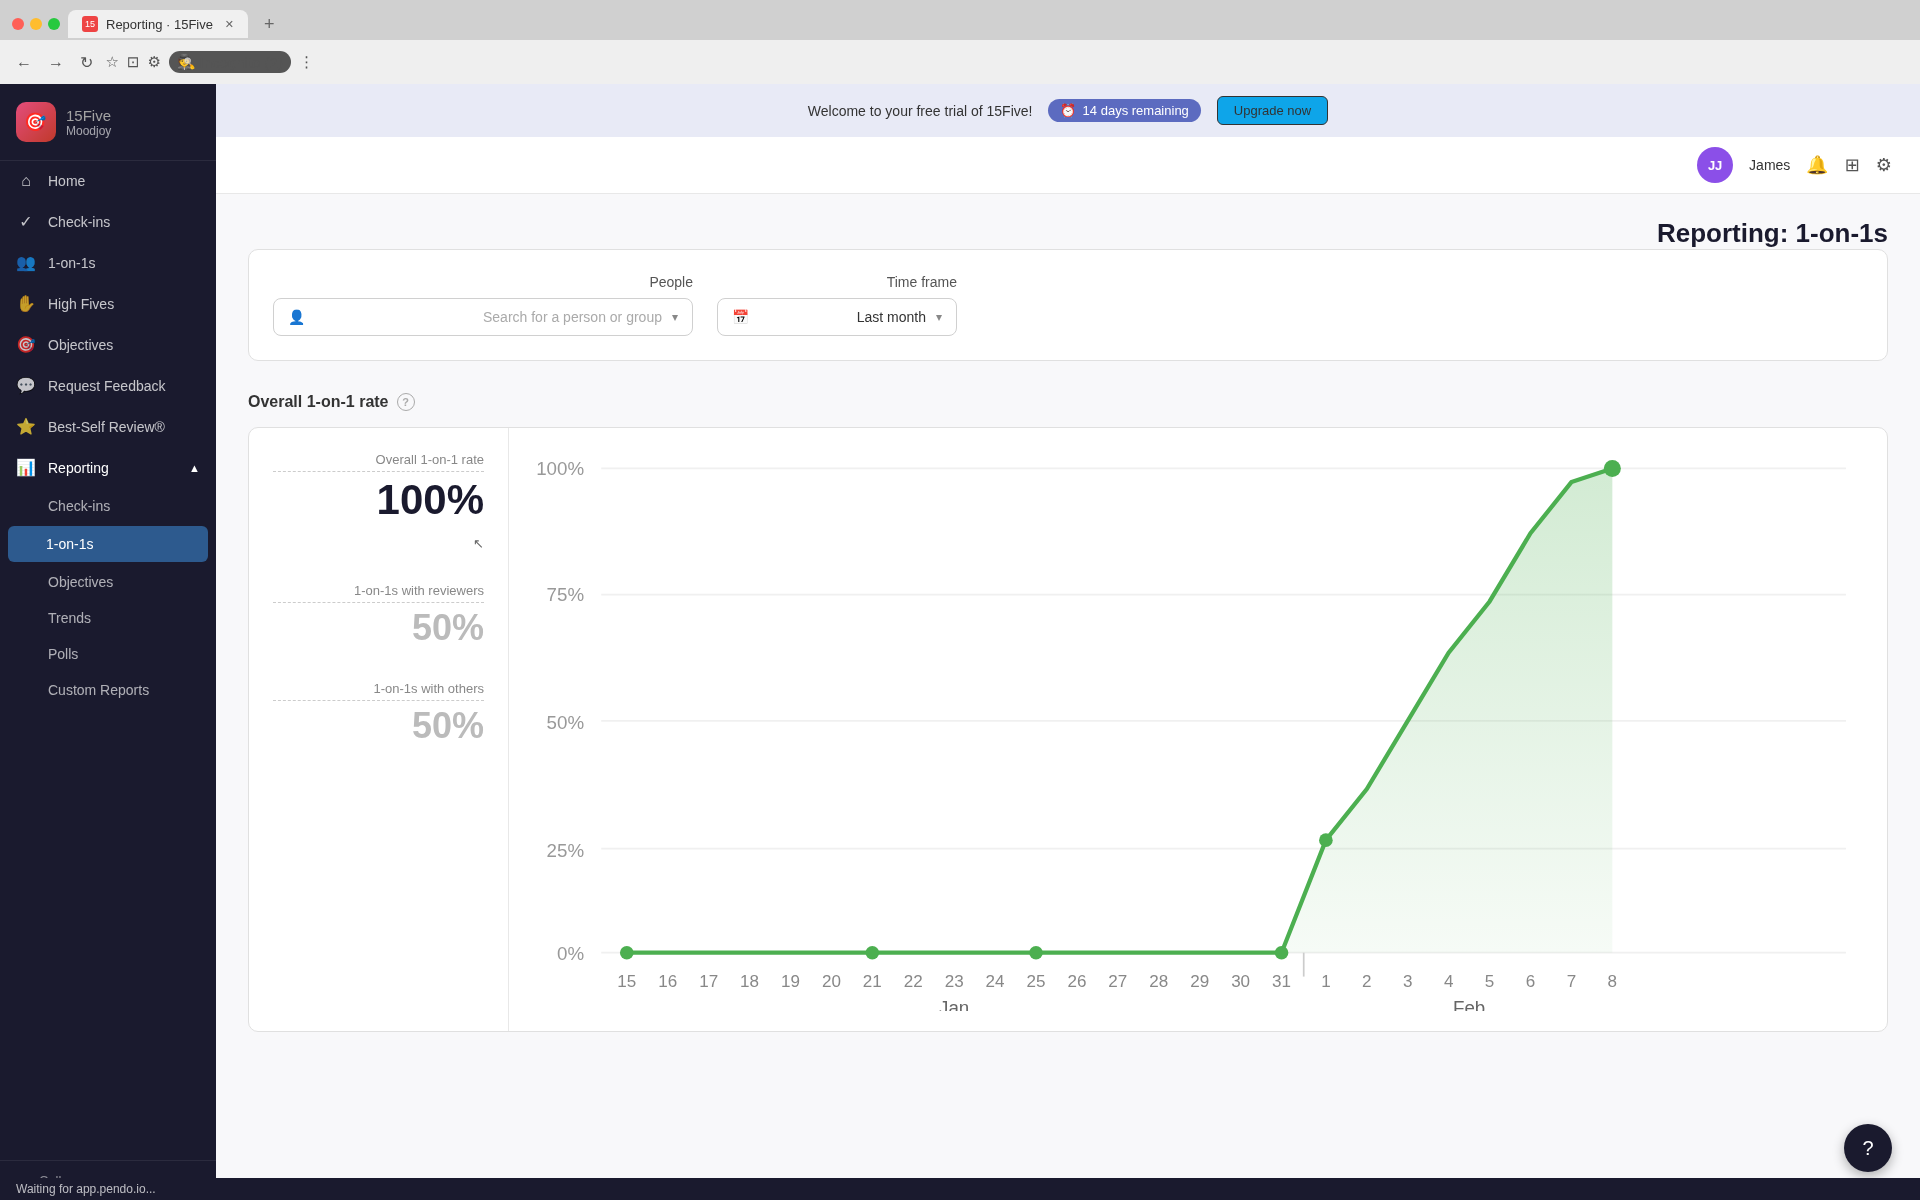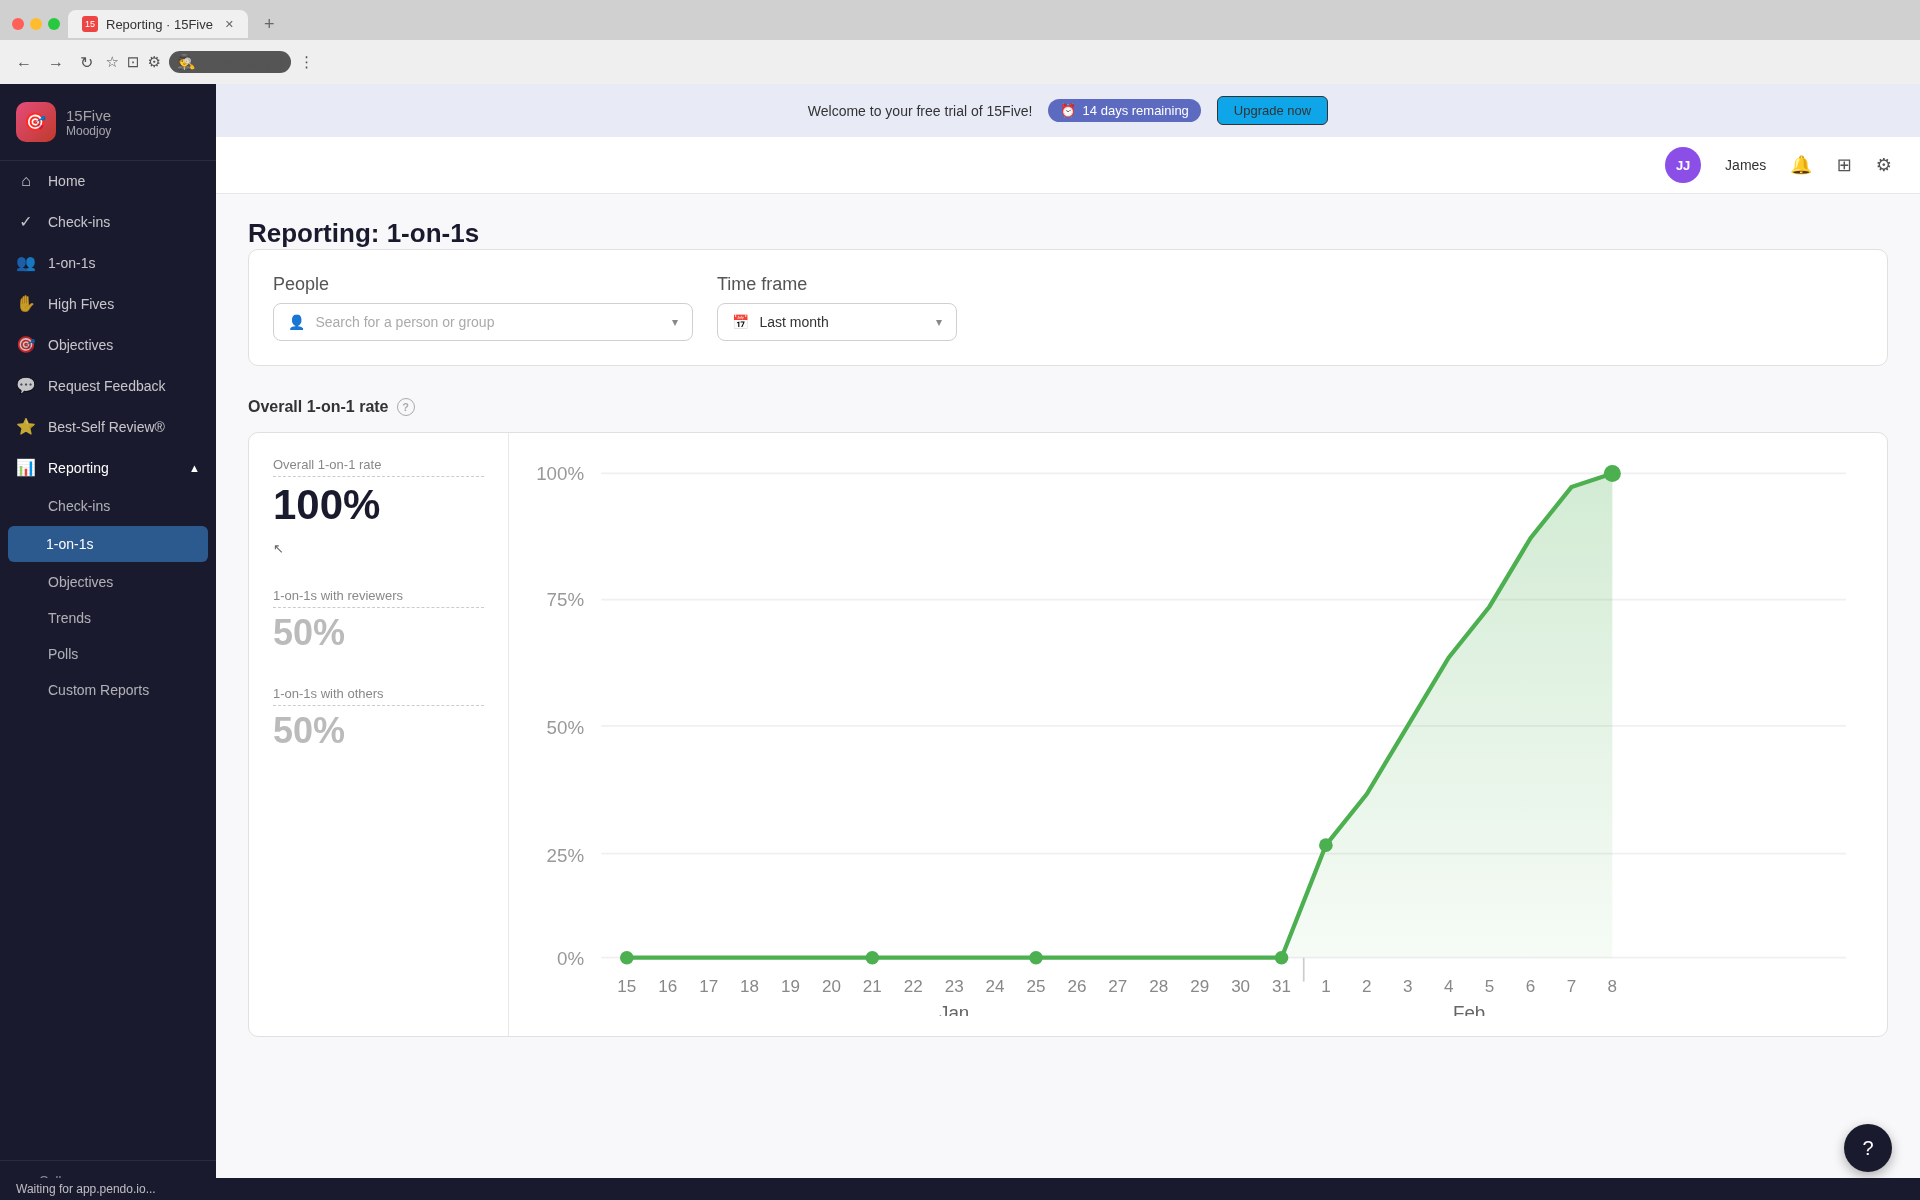--- a/index.html
+++ b/index.html
@@ -51,29 +51,29 @@
     
     .trial-banner { background: #e8eaf6; padding: 12px; display: flex; align-items: center; justify-content: center; gap: 16px; }
     .trial-text { font-size: 14px; color: #333; }
     .trial-days { display: flex; align-items: center; gap: 6px; background: #5c6bc0; color: white; padding: 4px 12px; border-radius: 16px; font-size: 13px; }
     .upgrade-btn { background: #0ea5e9; border: 1.5px solid #333; color: #333; padding: 6px 16px; border-radius: 6px; font-size: 13px; font-weight: 500; cursor: pointer; }
     .page-title { font-size: 26px; font-weight: 700; color: #1a1a2e; }
     .avatar-circle { width: 36px; height: 36px; border-radius: 50%; background: #8b4fe8; display: flex; align-items: center; justify-content: center; color: white; font-size: 13px; font-weight: 700; }
     .user-name { font-size: 14px; color: #333; font-weight: 500; }
     .icon-btn { font-size: 18px; color: #555; cursor: pointer; }
 
-    .content-area { padding: 24px 32px; flex: 1; }
+    .content-area { padding: 24px 32px; flex: 1; text-align: right; }
 
     .section-title { font-size: 22px; font-weight: 600; color: #1a1a2e; margin-bottom: 24px; }
 
     
     .filters-row { display: flex; gap: 24px; margin-bottom: 32px; background: white; border: 1px solid #e0e0e0; border-radius: 10px; padding: 24px; }
     .filter-group { display: flex; flex-direction: column; gap: 8px; }
     .filter-group.people { flex: 1; max-width: 420px; }
-    .filter-label { font-size: 18px; color: #555; font-weight: 500; }
+    .filter-label { font-size: 14px; color: #555; font-weight: 500; }
     .filter-select { display: flex; align-items: center; border: 1.5px solid #d0d0d0; border-radius: 8px; padding: 10px 14px; background: white; cursor: pointer; gap: 10px; min-width: 320px; }
     .filter-select-time { min-width: 240px; }
     .filter-placeholder { color: #aaa; font-size: 14px; flex: 1; }
     .filter-value { color: #333; font-size: 14px; flex: 1; }
     .filter-chevron { color: #888; font-size: 12px; }
     .filter-icon { color: #aaa; font-size: 14px; }
     .filter-cal { color: #888; font-size: 14px; }
 
     
     .rate-section { margin-bottom: 16px; }
@@ -213,21 +213,21 @@
 
     <div class="trial-banner">
       <span class="trial-text">Welcome to your free trial of 15Five!</span>
       <div class="trial-days">
         <span>⏰</span>
         <span>14 days remaining</span>
       </div>
       <button class="upgrade-btn">Upgrade now</button>
     </div>
 
-    <div style="display:flex; align-items:center; justify-content:flex-end; padding:10px 28px; background:white; border-bottom:1px solid #e8e8e8; gap:24px;">
+    <div style="display:flex; align-items:center; justify-content:flex-end; padding:10px 28px; background:white; border-bottom:1px solid #e8e8e8; gap:16px;">
       <div class="avatar-circle">JJ</div>
       <span class="user-name">James</span>
       <span class="icon-btn">🔔</span>
       <span class="icon-btn">⊞</span>
       <span class="icon-btn">⚙</span>
     </div>
 
     <div class="content-area">
       <h1 class="page-title">Reporting: 1-on-1s</h1>
 

